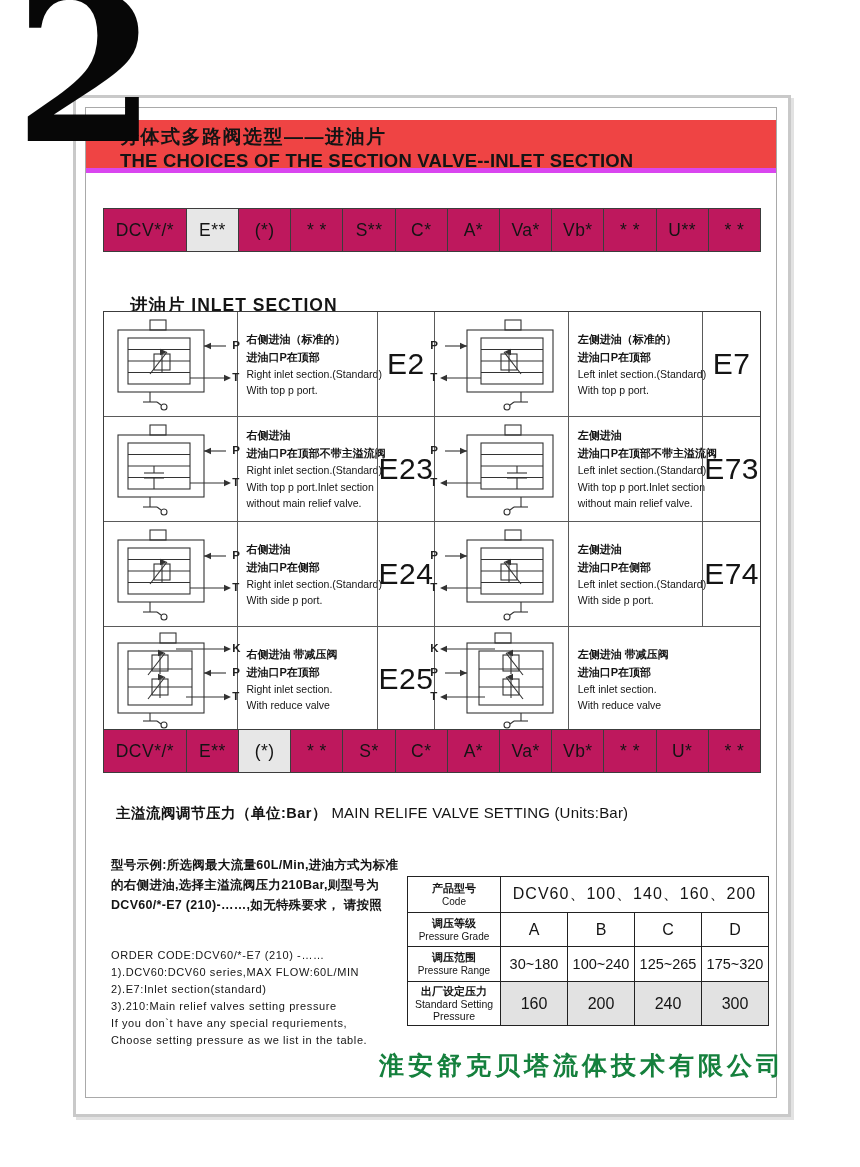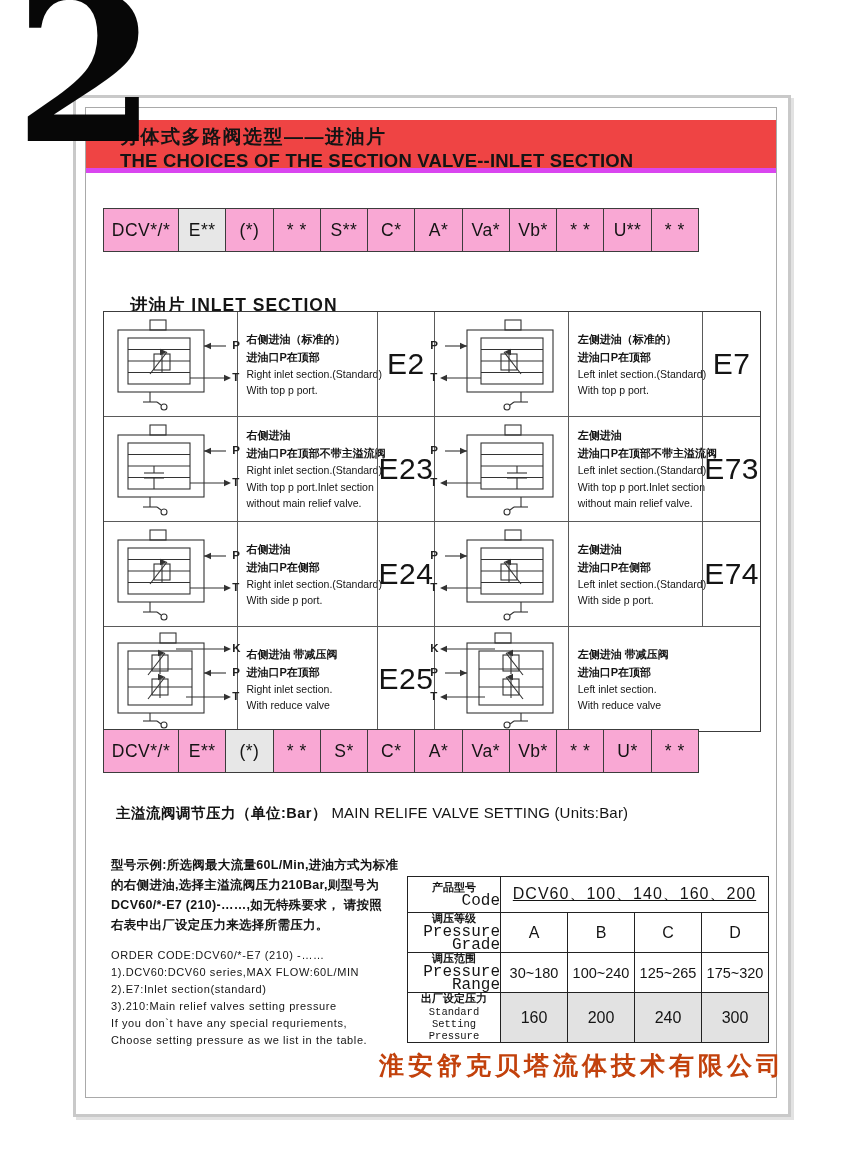--- a/index.html
+++ b/index.html
@@ -12,21 +12,21 @@
   .content{position:absolute;left:86px;top:108px;width:690px;height:989px;}
   
   .big-two{position:absolute;left:14px;top:-34px;font-family:"DejaVu Serif","Liberation Serif",serif;
            font-size:206px;line-height:1;font-weight:bold;color:#070707;z-index:6;}
   
   .header{position:absolute;left:0;top:12px;width:100%;height:53px;border-bottom:5px solid #d946ef;
           box-sizing:border-box;padding:5px 0 0 34px;background:#ef4444;}
   .title-cn{font-size:19px;font-weight:bold;letter-spacing:1.5px;line-height:24px;}
   .title-en{font-size:18.5px;font-weight:bold;letter-spacing:.2px;line-height:24px;}
   
-  .codes{position:absolute;left:17px;width:596px;height:44px;display:flex;border:1px solid #3c3c3c;box-sizing:border-box;background:#f9a8d4;}
+  .codes{position:absolute;left:17px;width:658px;height:44px;display:flex;border:1px solid #3c3c3c;box-sizing:border-box;background:#be185d;}
   .codes .c{flex:1;border-left:1px solid #3c3c3c;display:flex;align-items:center;justify-content:center;
             font-size:17.5px;letter-spacing:.5px;white-space:nowrap;}
   .codes .c:first-child{flex:1.6;border-left:none;}
   .codes .hl{background:#e7e7e7;}
   .codes-top{top:100px;}
   .codes-bottom{top:621px;}
   .inlet-heading{position:absolute;left:44px;top:165px;font-size:17.5px;font-weight:bold;letter-spacing:1px;margin-top:20px;}
   
   .main{position:absolute;left:17px;top:203px;width:658px;border:1px solid #3c3c3c;box-sizing:border-box;background:#fff;}
   .mrow{display:flex;height:104px;border-top:1px solid #5a5a5a;}
@@ -47,31 +47,31 @@
   
   .relief-heading{position:absolute;left:30px;top:696px;white-space:nowrap;}
   .relief-heading .cn{font-size:14.5px;font-weight:bold;letter-spacing:.5px;}
   .relief-heading .en{font-size:15px;font-weight:500;letter-spacing:.2px;}
   
   .example{position:absolute;left:25px;top:747px;font-size:12.5px;font-weight:bold;line-height:20px;letter-spacing:.3px;white-space:nowrap;}
   .ordercode{position:absolute;left:25px;top:831px;font-size:11px;line-height:17px;letter-spacing:.6px;white-space:nowrap;margin-top:8px;}
   
   .ptable{position:absolute;left:321px;top:768px;border-collapse:collapse;table-layout:fixed;background:#fff;}
   .ptable td{border:1px solid #222;text-align:center;vertical-align:middle;padding:0;}
-  .ptable .lab{width:92px;font-family:Liberation Mono, monospace;}
+  .ptable .lab{width:92px;}
   .ptable td.val{width:66px;}
   .ptable .lab .l1{font-size:11px;font-weight:bold;line-height:13px;}
-  .ptable .lab .l2{font-size:16px;line-height:13px;text-align:right;}
+  .ptable .lab .l2{font-size:10px;line-height:13px;}
   .ptable .lab .l3{font-size:10.5px;line-height:12px;}
   .r1{height:36px;} .r2{height:34px;} .r3{height:35px;} .r4{height:44px;}
-  .pmodels{font-size:16px;letter-spacing:1px;text-decoration:underline;}
+  .pmodels{font-size:16px;letter-spacing:1px;}
   .pgrade{font-size:16px;} .prange{font-size:14.5px;} .pset{font-size:16px;background:#e2e2e2;}
   
   .company{position:absolute;right:-9px;top:941px;white-space:nowrap;text-align:right;
-           font-family:"DejaVu Serif","Liberation Serif",serif;font-size:25px;font-weight:bold;letter-spacing:4px;color:#c2410c;}
+           font-family:"DejaVu Serif","Liberation Serif",serif;font-size:25px;font-weight:bold;letter-spacing:4px;color:#15803d;}
 </style>
 </head>
 <body>
 
 <div class="page">
 
   <div class="frame-outer"></div>
   <div class="frame-inner"></div>
   <div class="big-two">2</div>
 
@@ -430,21 +430,20 @@
     </div>
 
     <div class="relief-heading">
       <span class="cn">主溢流阀调节压力（单位:Bar）</span><span class="en"> MAIN RELIFE VALVE SETTING (Units:Bar)</span>
     </div>
 
     <div class="example">
       <div>型号示例:所选阀最大流量60L/Min,进油方式为标准</div>
       <div>的右侧进油,选择主溢流阀压力210Bar,则型号为</div>
       <div>DCV60/*-E7 (210)-……,如无特殊要求， 请按照</div>
-      <div>右表中出厂设定压力来选择所需压力。</div>
     </div>
 
     <div class="ordercode">
       <div>ORDER CODE:DCV60/*-E7 (210) -……</div>
       <div>1).DCV60:DCV60 series,MAX FLOW:60L/MIN</div>
       <div>2).E7:Inlet section(standard)</div>
       <div>3).210:Main relief valves setting pressure</div>
       <div>If you don`t have any special requriements,</div>
       <div>Choose setting pressure as we list in the table.</div>
     </div>

